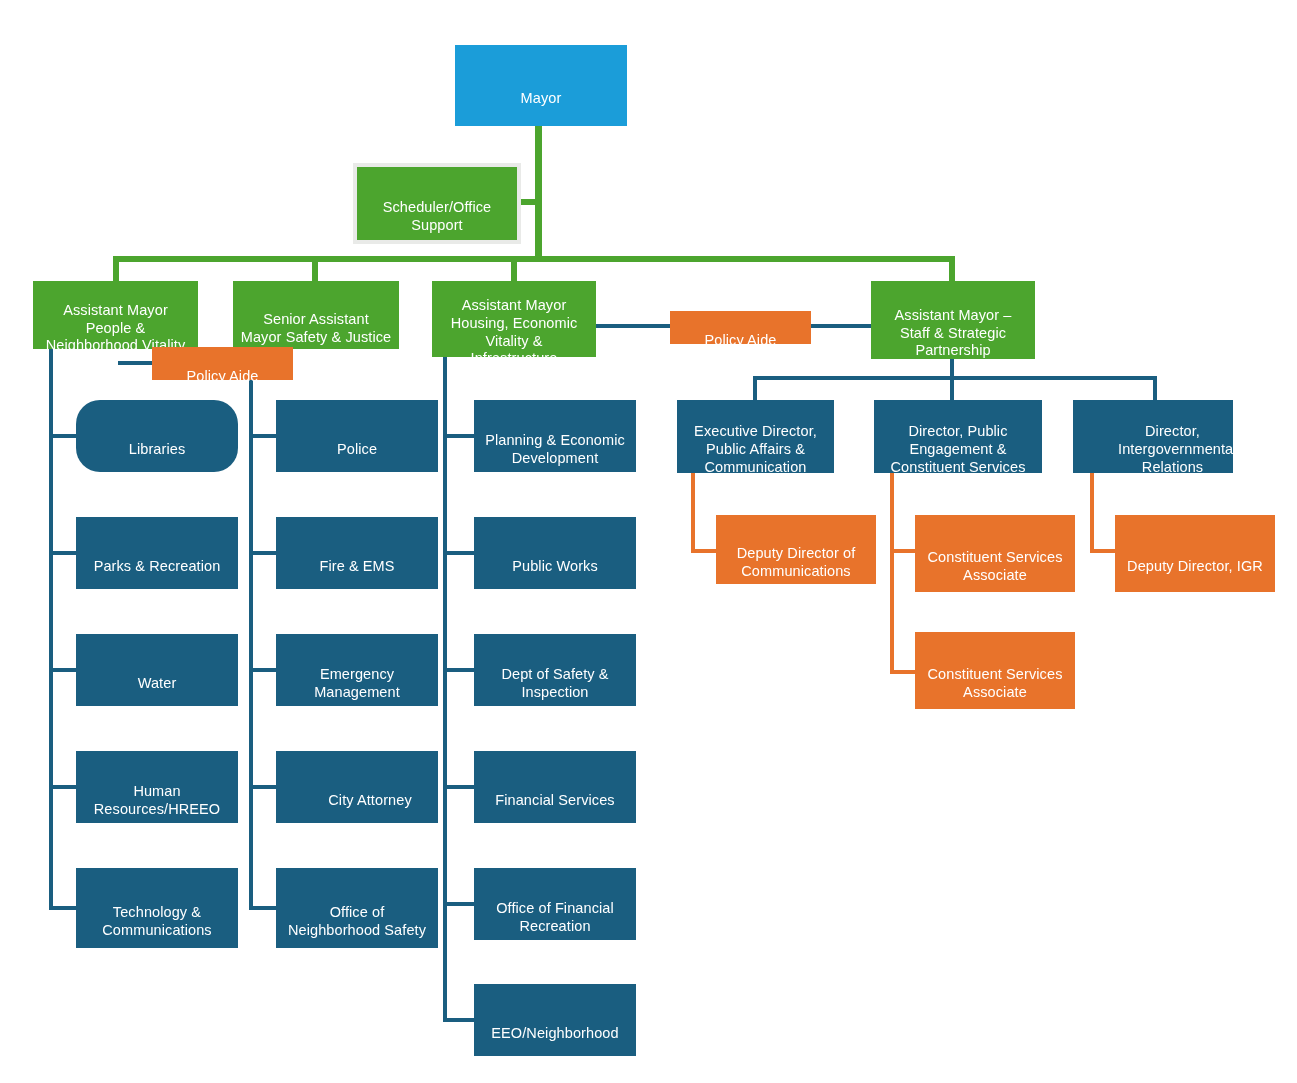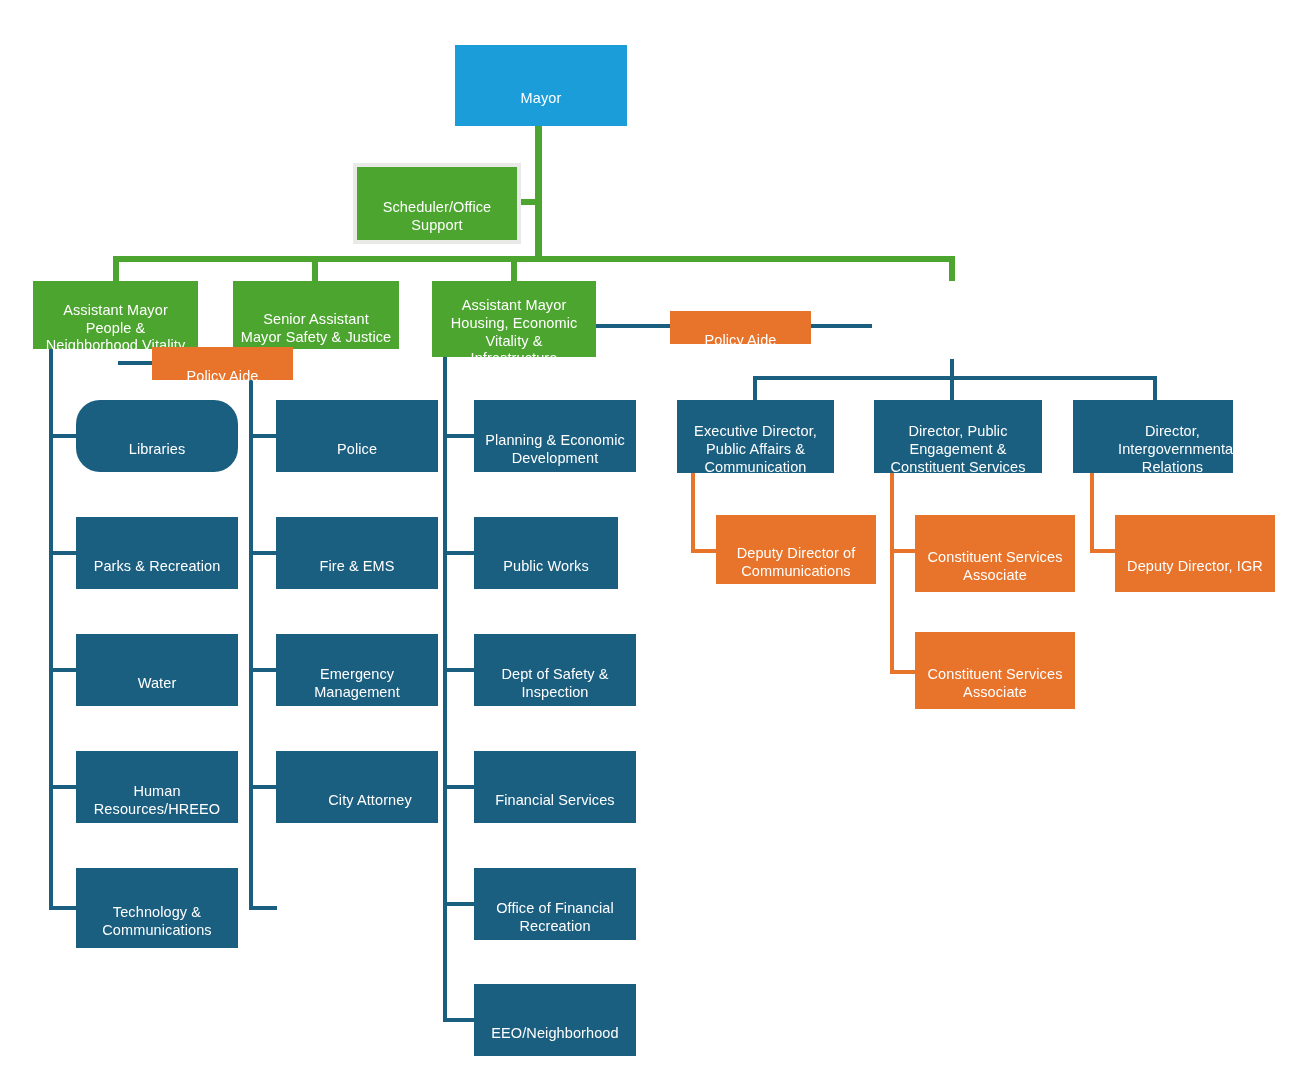--- a/index.html
+++ b/index.html
@@ -130,20 +130,25 @@
 Mayor Safety &amp; Justice</span>
   </div>
 
   <div class="node green" style="left:432px; top:281px; width:164px; height:76px;">
     <span class="txt">Assistant Mayor
 Housing, Economic
 Vitality &amp;
 Infrastructure</span>
   </div>
 
+  <div class="node green" style="left:871px; top:281px; width:164px; height:78px;">
+    <span class="txt">Assistant Mayor –
+Staff &amp; Strategic
+Partnership</span>
+  </div>
 
   <div class="node orange z-top" style="left:152px; top:347px; width:141px; height:33px;">
     <span class="txt">Policy Aide</span>
   </div>
 
   <div class="node orange" style="left:670px; top:311px; width:141px; height:33px;">
     <span class="txt">Policy Aide</span>
   </div>
 
   <div class="node blue" style="left:76px; top:400px; width:162px; height:72px;border-radius:24px;">
@@ -170,26 +175,30 @@
   <div class="node blue" style="left:276px; top:517px; width:162px; height:72px;">
     <span class="txt">Fire &amp; EMS</span>
   </div>
   <div class="node blue" style="left:276px; top:634px; width:162px; height:72px;">
     <span class="txt">Emergency
 Management</span>
   </div>
   <div class="node blue" style="left:276px; top:751px; width:162px; height:72px;padding-left:32px;">
     <span class="txt">City Attorney</span>
   </div>
+  <div class="node blue" style="left:276px; top:868px; width:162px; height:80px;">
+    <span class="txt">Office of
+Neighborhood Safety</span>
+  </div>
 
   <div class="node blue" style="left:474px; top:400px; width:162px; height:72px;">
     <span class="txt">Planning &amp; Economic
 Development</span>
   </div>
-  <div class="node blue" style="left:474px; top:517px; width:144px; height:72px;">
+  <div class="node blue" style="left:474px; top:517px; width:162px; height:72px;">
     <span class="txt">Public Works</span>
   </div>
   <div class="node blue" style="left:474px; top:634px; width:162px; height:72px;">
     <span class="txt">Dept of Safety &amp;
 Inspection</span>
   </div>
   <div class="node blue" style="left:474px; top:751px; width:162px; height:72px;">
     <span class="txt">Financial Services</span>
   </div>
   <div class="node blue" style="left:474px; top:868px; width:162px; height:72px;">

